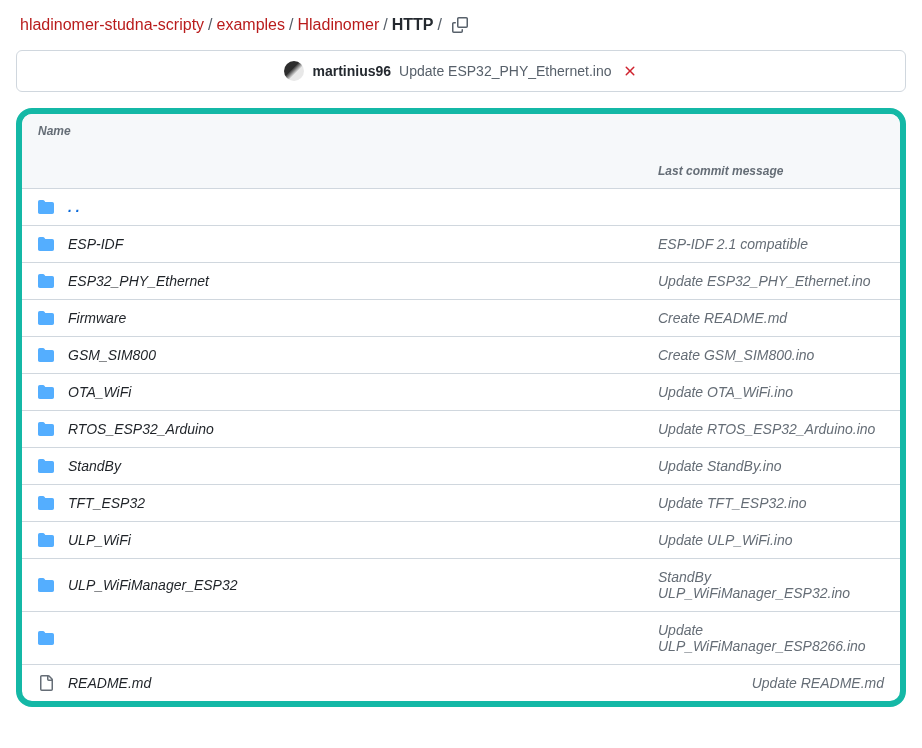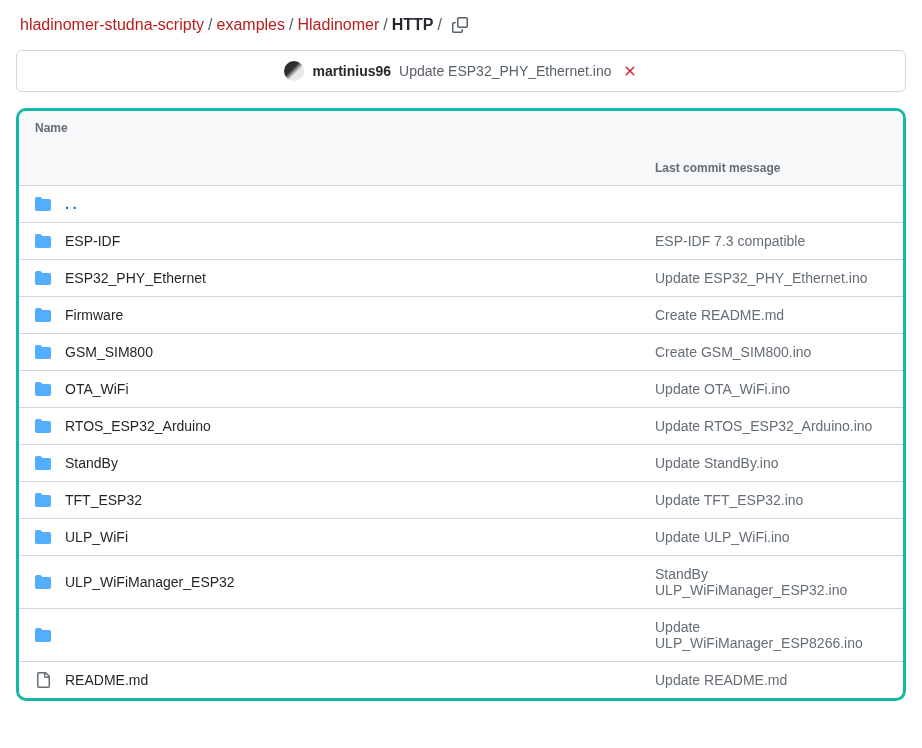--- a/index.html
+++ b/index.html
@@ -64,23 +64,24 @@
     .commit-message {
       color: #57606a;
     }
     .status-x {
       margin-left: 10px;
       color: #cf222e;
       display: inline-flex;
       align-items: center;
     }
     .file-table {
-      border: 3px solid #14b8a6;
-      border-radius: 10px;
+      border: 6px solid #14b8a6;
+      border-radius: 16px;
       overflow: hidden;
+      font-style: italic;
     }
     .table-header {
       display: flex;
       background: #f6f8fa;
       padding: 10px 16px;
       font-size: 12px;
       font-weight: 600;
       color: #656d76;
       border-bottom: 1px solid #d0d7de;
     }
@@ -98,20 +99,21 @@
     }
     .table-row {
       display: flex;
       align-items: center;
       padding: 10px 16px;
       border-bottom: 1px solid #d0d7de;
       cursor: pointer;
     }
     .table-row:last-child {
       border-bottom: none;
+      text-align: right;
     }
     .row-name {
       width: 620px;
       display: flex;
       align-items: center;
       flex-shrink: 0;
     }
     .row-commit {
       flex: 1;
       color: #656d76;
@@ -177,21 +179,21 @@
           <span class="parent-dots item-name">. .</span>
         </div>
       </div>
       <div class="table-row">
         <div class="row-name">
           <svg class="icon-folder" width="16" height="16" viewBox="0 0 16 16">
             <path d="M1.75 1A1.75 1.75 0 0 0 0 2.75v10.5C0 14.216.784 15 1.75 15h12.5A1.75 1.75 0 0 0 16 13.25v-8.5A1.75 1.75 0 0 0 14.25 3H7.5a.25.25 0 0 1-.2-.1l-.9-1.2C6.07 1.26 5.55 1 5 1H1.75Z"></path>
           </svg>
           <span class="item-name">ESP-IDF</span>
         </div>
-        <div class="row-commit">ESP-IDF 7.3 compatible</div>
+        <div class="row-commit">ESP-IDF 2.1 compatible</div>
       </div>
       <div class="table-row">
         <div class="row-name">
           <svg class="icon-folder" width="16" height="16" viewBox="0 0 16 16">
             <path d="M1.75 1A1.75 1.75 0 0 0 0 2.75v10.5C0 14.216.784 15 1.75 15h12.5A1.75 1.75 0 0 0 16 13.25v-8.5A1.75 1.75 0 0 0 14.25 3H7.5a.25.25 0 0 1-.2-.1l-.9-1.2C6.07 1.26 5.55 1 5 1H1.75Z"></path>
           </svg>
           <span class="item-name">ESP32_PHY_Ethernet</span>
         </div>
         <div class="row-commit">Update ESP32_PHY_Ethernet.ino</div>
       </div>

